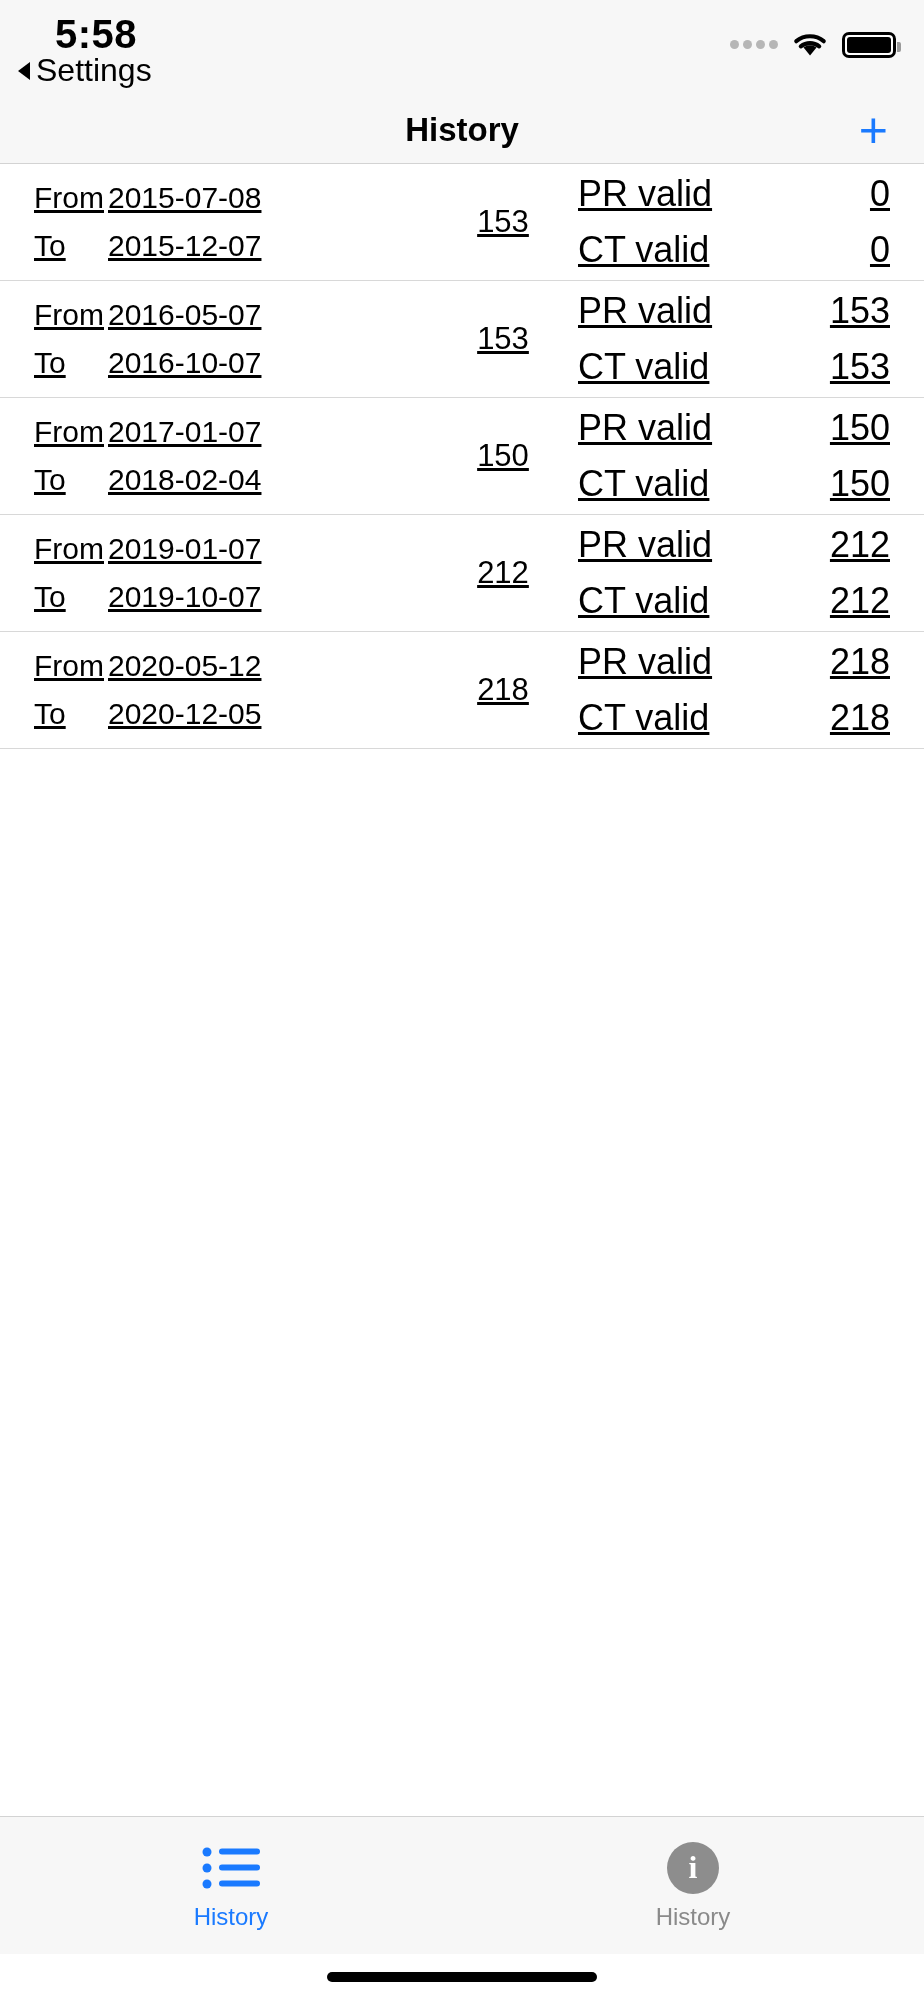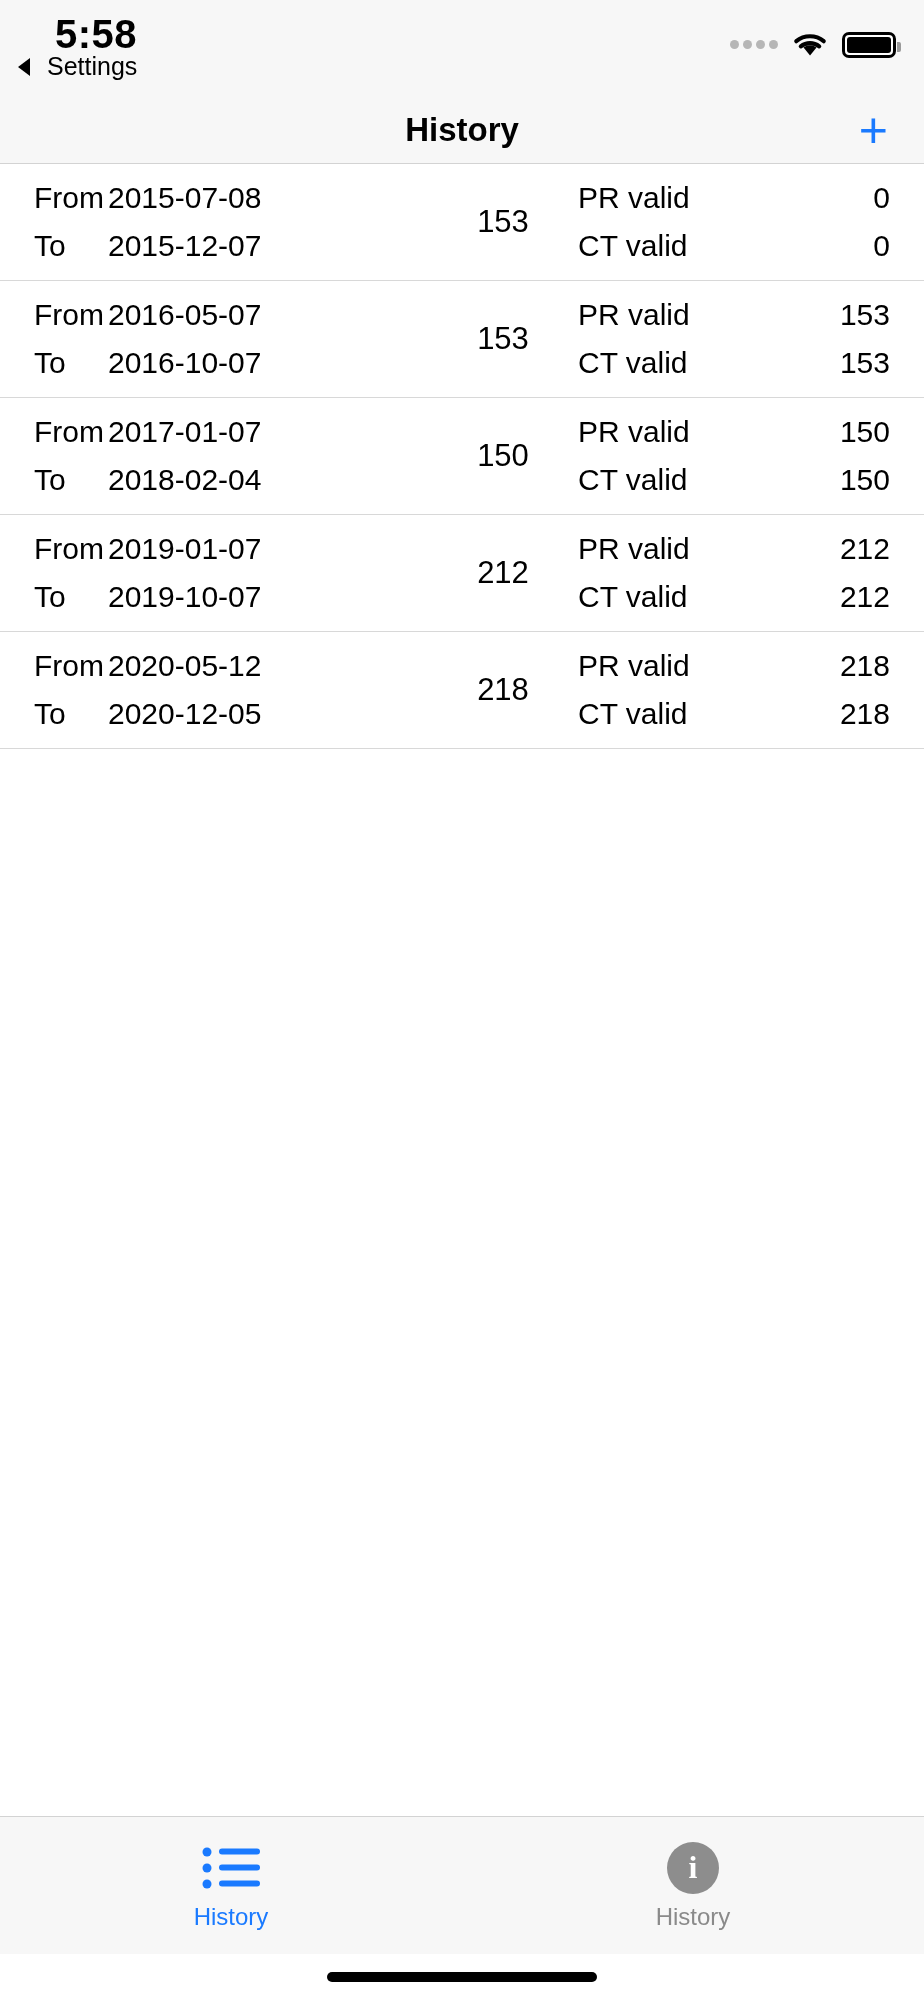--- a/index.html
+++ b/index.html
@@ -33,25 +33,25 @@
     top: 12px;
     font-size: 40px;
     font-weight: bold;
     color: #000;
     letter-spacing: 0.5px;
   }
   .status-back {
     position: absolute;
     left: 18px;
     top: 52px;
-    font-size: 25px;
+    font-size: 32px;
     color: #000;
     display: flex;
     align-items: center;
-    gap: 17px;
+    gap: 6px;
   }
   .back-tri {
     width: 0; height: 0;
     border-top: 9px solid transparent;
     border-bottom: 9px solid transparent;
     border-right: 12px solid #000;
     display: inline-block;
   }
   .status-right {
     position: absolute;
@@ -124,20 +124,21 @@
     background: #ffffff;
     overflow: hidden;
   }
   .row {
     height: 117px;
     display: grid;
     grid-template-columns: 428px 150px 1fr;
     align-items: center;
     border-bottom: 1px solid #d8d8d8;
     padding: 0 0 0 0;
+    text-decoration: underline;
   }
   .row:last-child { border-bottom: 1px solid #d8d8d8; }
   .dates {
     display: flex;
     flex-direction: column;
     justify-content: center;
     gap: 14px;
     padding-left: 34px;
   }
   .date-line {
@@ -156,21 +157,21 @@
   .valids {
     display: flex;
     flex-direction: column;
     justify-content: center;
     gap: 14px;
     padding-right: 34px;
   }
   .valid-line {
     display: flex;
     align-items: baseline;
-    font-size: 30px;
+    font-size: 36px;
     color: #000;
   }
   .valid-lbl { flex: 0 0 auto; width: 210px; }
   .valid-val { flex: 1 1 auto; text-align: right; }
 
   .spacer { flex: 1 1 auto; background: #fff; }
 
   
   .tabbar {
     flex: 0 0 auto;

